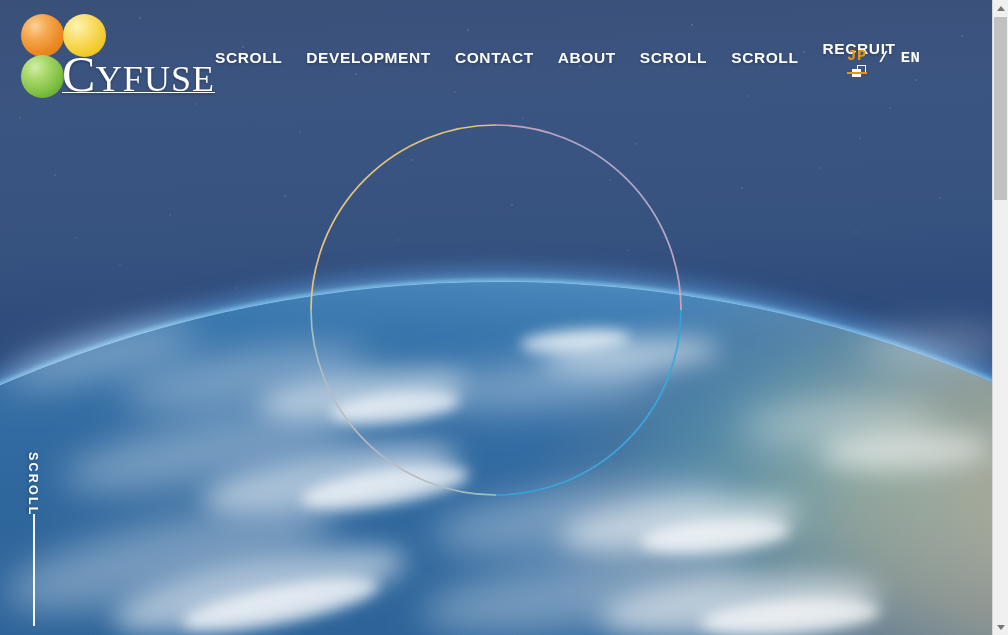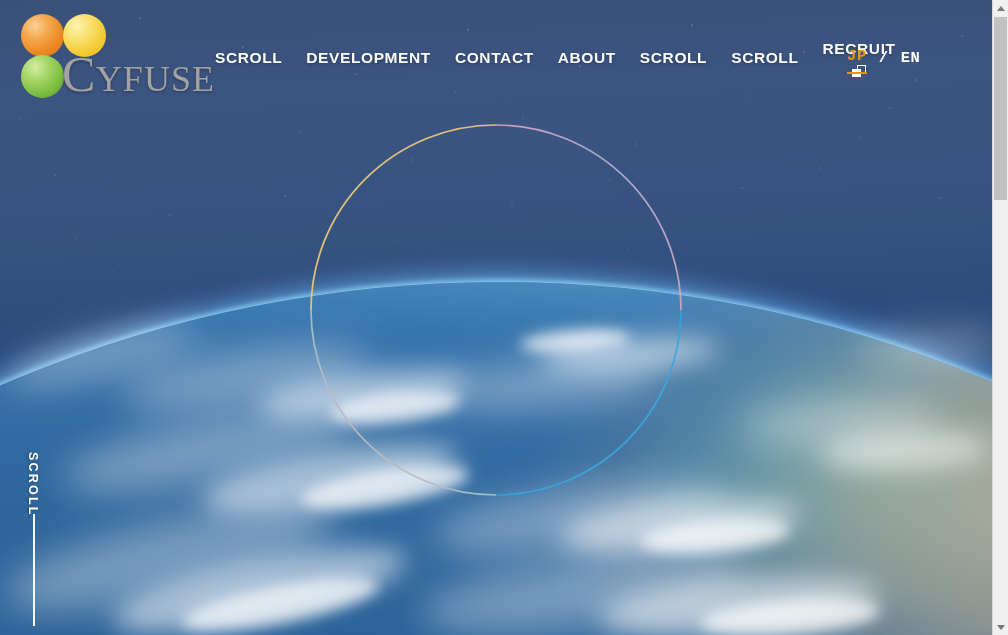--- a/index.html
+++ b/index.html
@@ -179,24 +179,25 @@
       radial-gradient(circle at 33% 28%, #fdf3b4 0%, #f9e173 30%, #f4cc33 64%, #e8b81c 100%);
   }
   .sphere.green {
     left:5px; top:44px;
     background:
       radial-gradient(circle at 33% 28%, #d2eda5 0%, #a8d76a 30%, #7ebe42 64%, #4f9b2c 100%);
   }
   .wordmark {
     position:absolute; left:46px; top:38px;
     font-family:"Liberation Serif", "DejaVu Serif", serif;
-    color:#a3a3a3;
+    color:#ffffff;
     letter-spacing:.5px;
     white-space:nowrap;
     text-shadow:0 1px 3px rgba(0,0,0,.35);
+    text-decoration:underline;
   }
   .wordmark .cap  { font-size:50px; line-height:1; }
   .wordmark .rest { font-size:36px; line-height:1; letter-spacing:1px; }
 
   .nav {
     position:absolute; left:215px; top:46px;
     display:flex; align-items:center;
     height:24px;
   }
   .nav-item {

